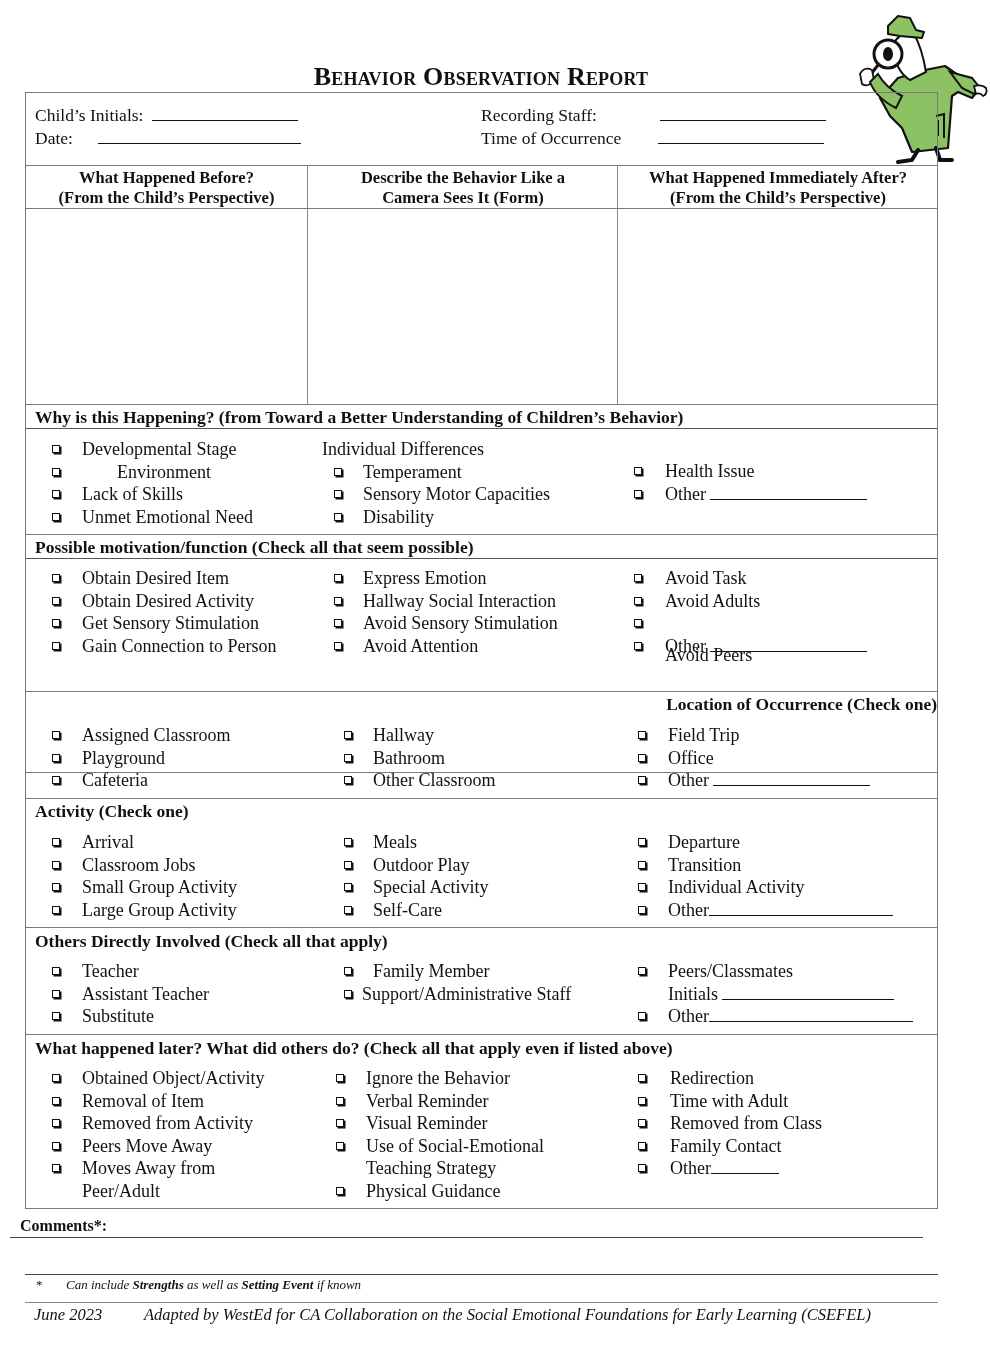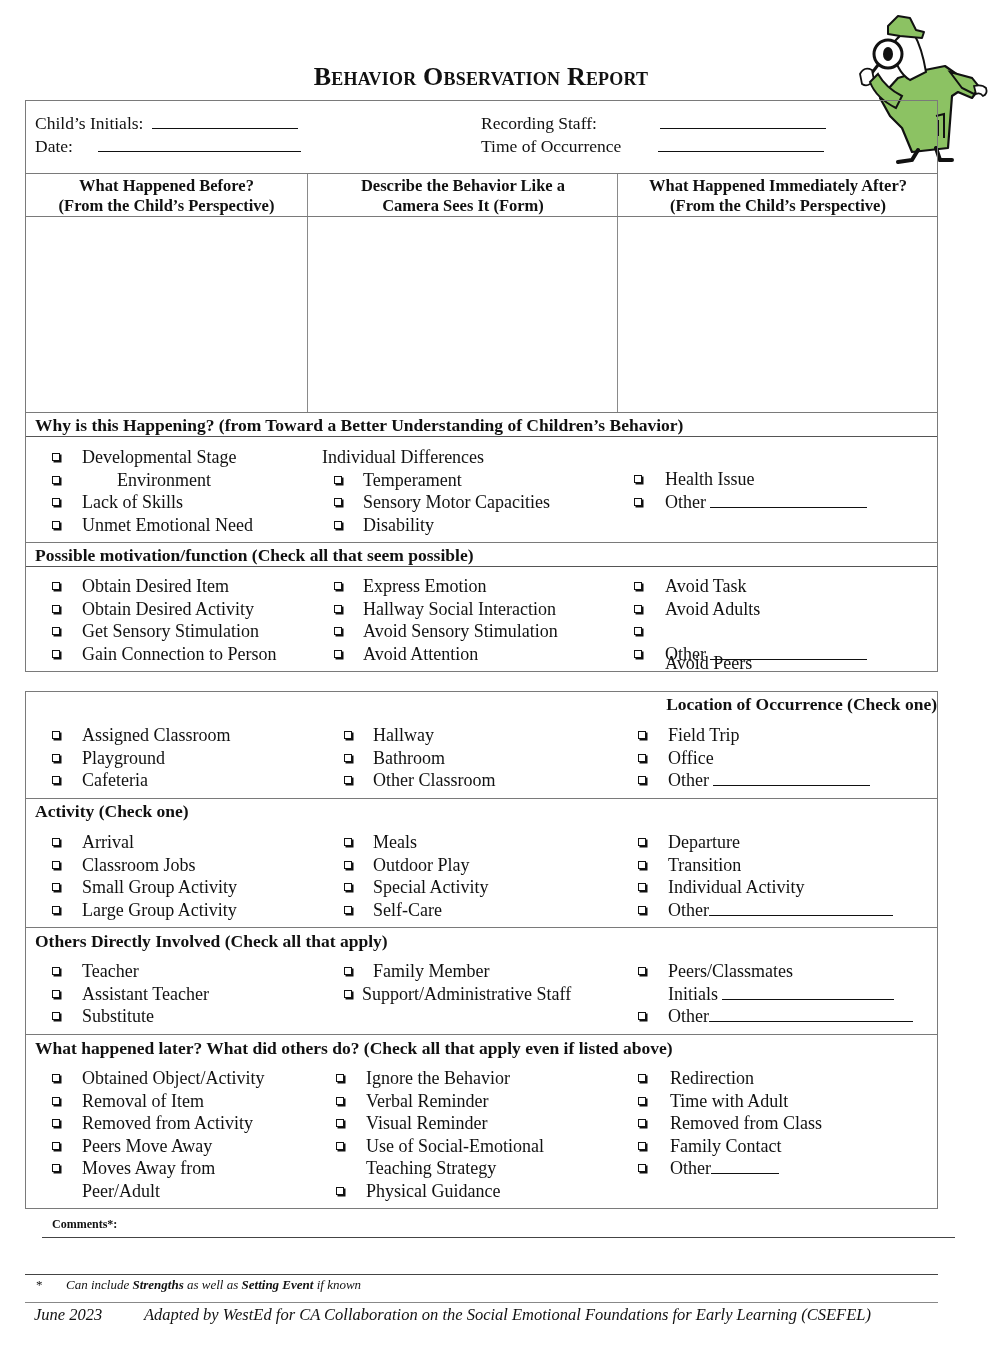--- a/index.html
+++ b/index.html
@@ -16,21 +16,21 @@
       font-size: 26px; letter-spacing: 0.2px;
       font-variant: small-caps;
     }
     .detective {
       position: absolute; left: 840px; top: 8px; width: 150px; height: 156px;
     }
     .box {
       position: absolute; left: 25px; width: 913px;
       border: 1.5px solid #7a7a7a;
     }
-    .box1 { top: 100px; height: 572px; }
+    .box1 { top: 92px; height: 681px; }
     .box2 { top: 691px; height: 518px; }
 
     .info {
       position: absolute; left: 0; top: 0; width: 100%; height: 73px;
       font-size: 17.5px;
       border-bottom: 1.5px solid #7a7a7a;
     }
     .info .f { position: absolute; white-space: nowrap; }
     .uline { display: inline-block; border-bottom: 1.5px solid #111; height: 14px; vertical-align: baseline; }
 
@@ -59,23 +59,23 @@
     .list { position: absolute; font-size: 18px; line-height: 22.5px; }
     .item { position: relative; white-space: nowrap; height: 22.5px; }
     .cb {
       position: absolute; top: 7px; width: 8px; height: 8px;
       border: 1.2px solid #111; box-shadow: 1.5px 1.5px 0 #111;
     }
     .lbl { position: absolute; top: 0; }
     .blank { display: inline-block; border-bottom: 1.2px solid #111; height: 16px; vertical-align: baseline; margin-left: 4px; }
 
     .comments {
-      position: absolute; left: 42px; top: 1217px; width: 913px; height: 21px;
+      position: absolute; left: 10px; top: 1217px; width: 913px; height: 21px;
       border-bottom: 1.5px solid #444;
-      font-weight: bold; font-size: 12px; padding-left: 10px;
+      font-weight: bold; font-size: 16px; padding-left: 10px;
     }
     .rule { position: absolute; left: 25px; width: 913px; border-top: 1.2px solid #444; }
     .footnote {
       position: absolute; left: 36px; top: 1277px; font-size: 13px; font-style: italic;
     }
     .footnote .star { font-style: normal; display: inline-block; width: 30px; }
     .footer {
       position: absolute; left: 34px; top: 1305px; font-size: 16.5px; font-style: italic; white-space: nowrap;
     }
     .footer .date { display: inline-block; width: 110px; }

